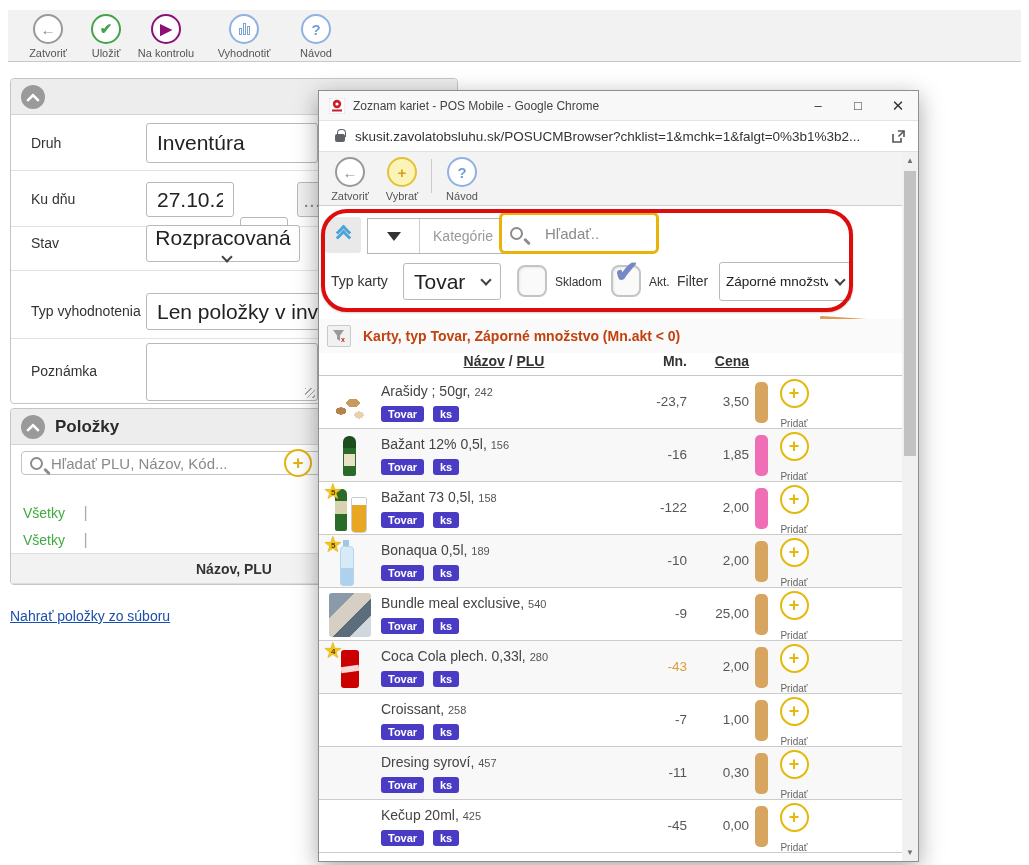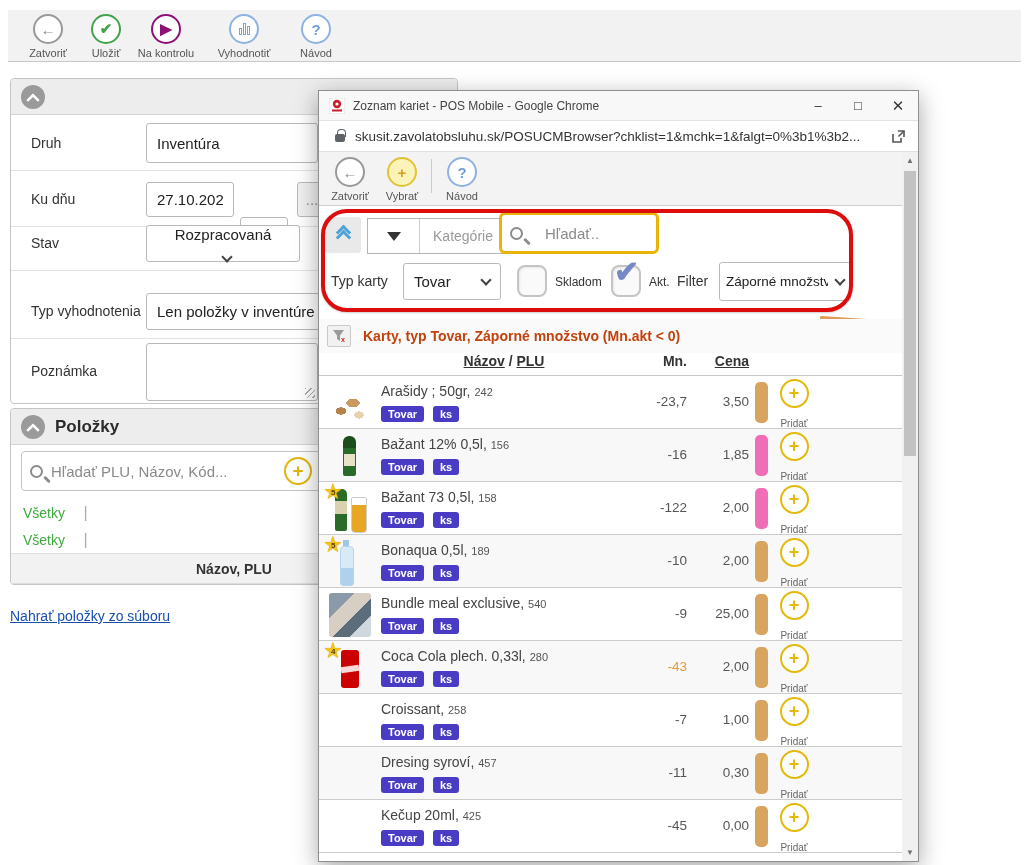--- a/index.html
+++ b/index.html
@@ -25,21 +25,21 @@
   .panel { position:absolute; background:#fff; border:1px solid #c5c5c5; border-radius:4px; }
   .panel-head { height:36px; background:#ededed; border-bottom:1px solid #d4d4d4; border-radius:4px 4px 0 0;
     display:flex; align-items:center; padding-left:10px; gap:10px; }
   .collapse-circle { width:24px; height:24px; border-radius:50%; background:#9a9a9a; position:relative; flex:none; }
   .collapse-circle::after { content:""; position:absolute; left:7px; top:10px; width:7px; height:7px;
     border-left:3px solid #fff; border-top:3px solid #fff; transform:rotate(45deg); border-radius:1px; }
   .panel-title { font-size:17px; font-weight:bold; color:#2b2b2b; }
   .frow { position:absolute; left:0; width:100%; border-bottom:1px solid #e2e2e2; }
   .flabel { position:absolute; left:20px; font-size:14px; color:#333; }
   .tbox { position:absolute; border:1px solid #b9b9b9; border-radius:3px; background:#fff;
-    font-size:15px; color:#222; padding:0 10px; display:flex; align-items:center; }
+    font-size:21px; color:#222; padding:0 10px; display:flex; align-items:center; }
   input.tbox { font-family:"Liberation Sans",sans-serif; }
   input.tbox::placeholder { color:#858585; }
   .selbox { justify-content:space-between; cursor:pointer; }
   .caret { width:8px; height:8px; border-right:2px solid #444; border-bottom:2px solid #444;
     transform:rotate(45deg); margin-left:8px; margin-top:-4px; flex:none; }
   .btn-more { background:#f0f0f0; color:#888; justify-content:center; cursor:pointer; }
   .resize-corner { position:absolute; right:2px; bottom:2px; width:10px; height:10px;
     background:repeating-linear-gradient(135deg,#aaa 0 1px,transparent 1px 4px); }
 
   
@@ -229,21 +229,21 @@
         <span class="resize-corner"></span>
       </span>
     </div>
   </div>
 
   <div class="panel" style="left:10px; top:408px; width:448px; height:177px;">
     <div class="panel-head">
       <span class="collapse-circle"></span>
       <span class="panel-title">Položky</span>
     </div>
-    <div class="search-wrap" style="left:10px; top:42px; width:300px; height:40px;">
+    <div class="search-wrap" style="left:10px; top:42px; width:300px; height:24px;">
       <span class="mag"></span>
       <input class="search-input" placeholder="Hľadať PLU, Názov, Kód..." style="">
       <span class="plus-circle">+</span>
     </div>
     <div style="position:absolute; left:12px; top:95px;">
       <span class="green-link">Všetky</span>
       <span class="pipe">|</span>
     </div>
     <div style="position:absolute; left:12px; top:122px;">
       <span class="green-link">Všetky</span>

